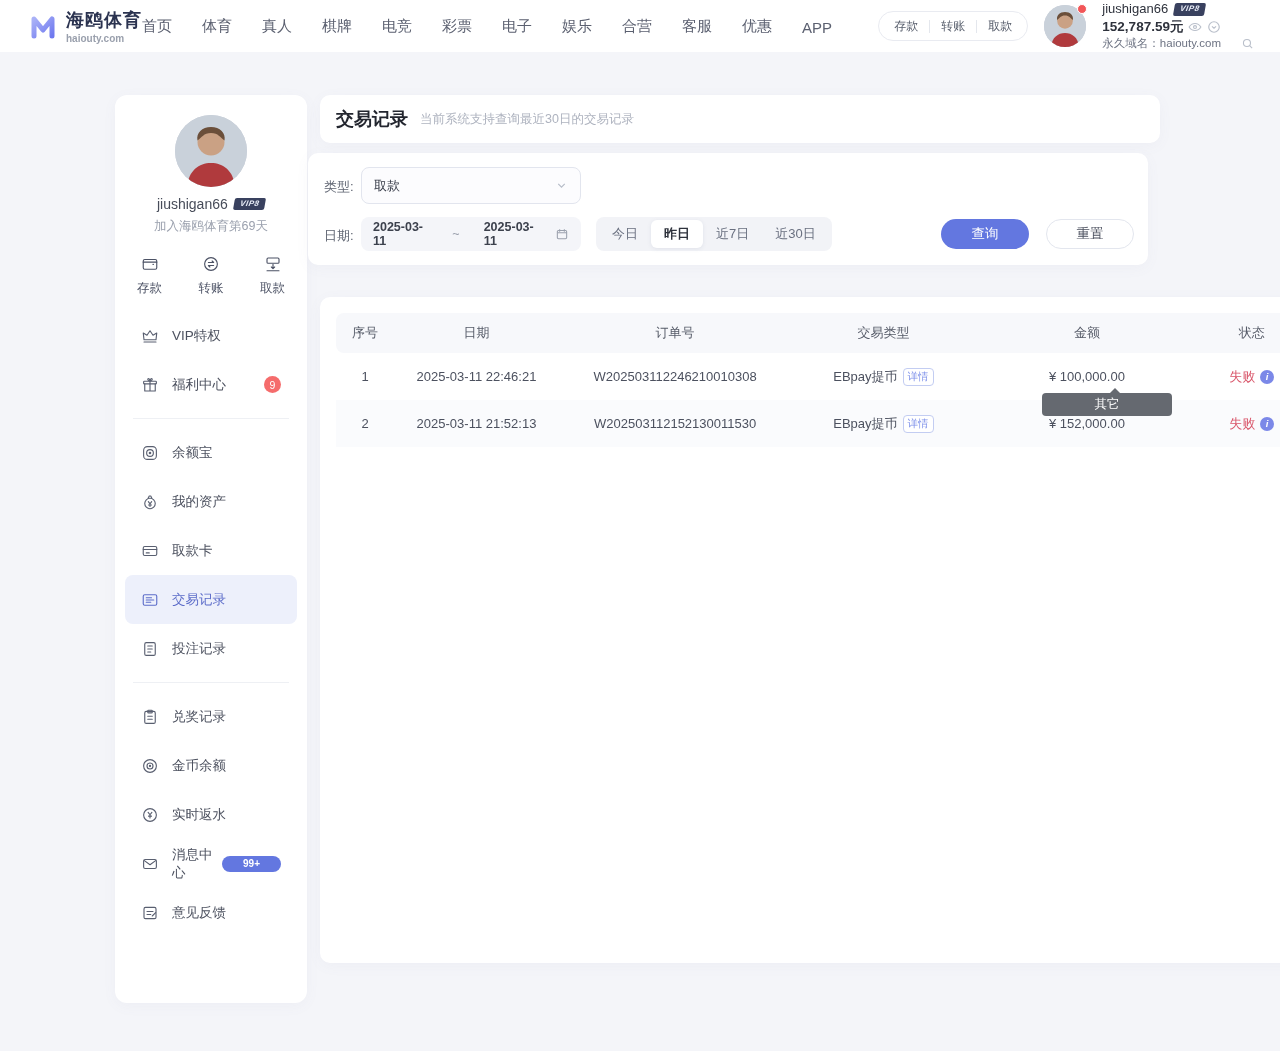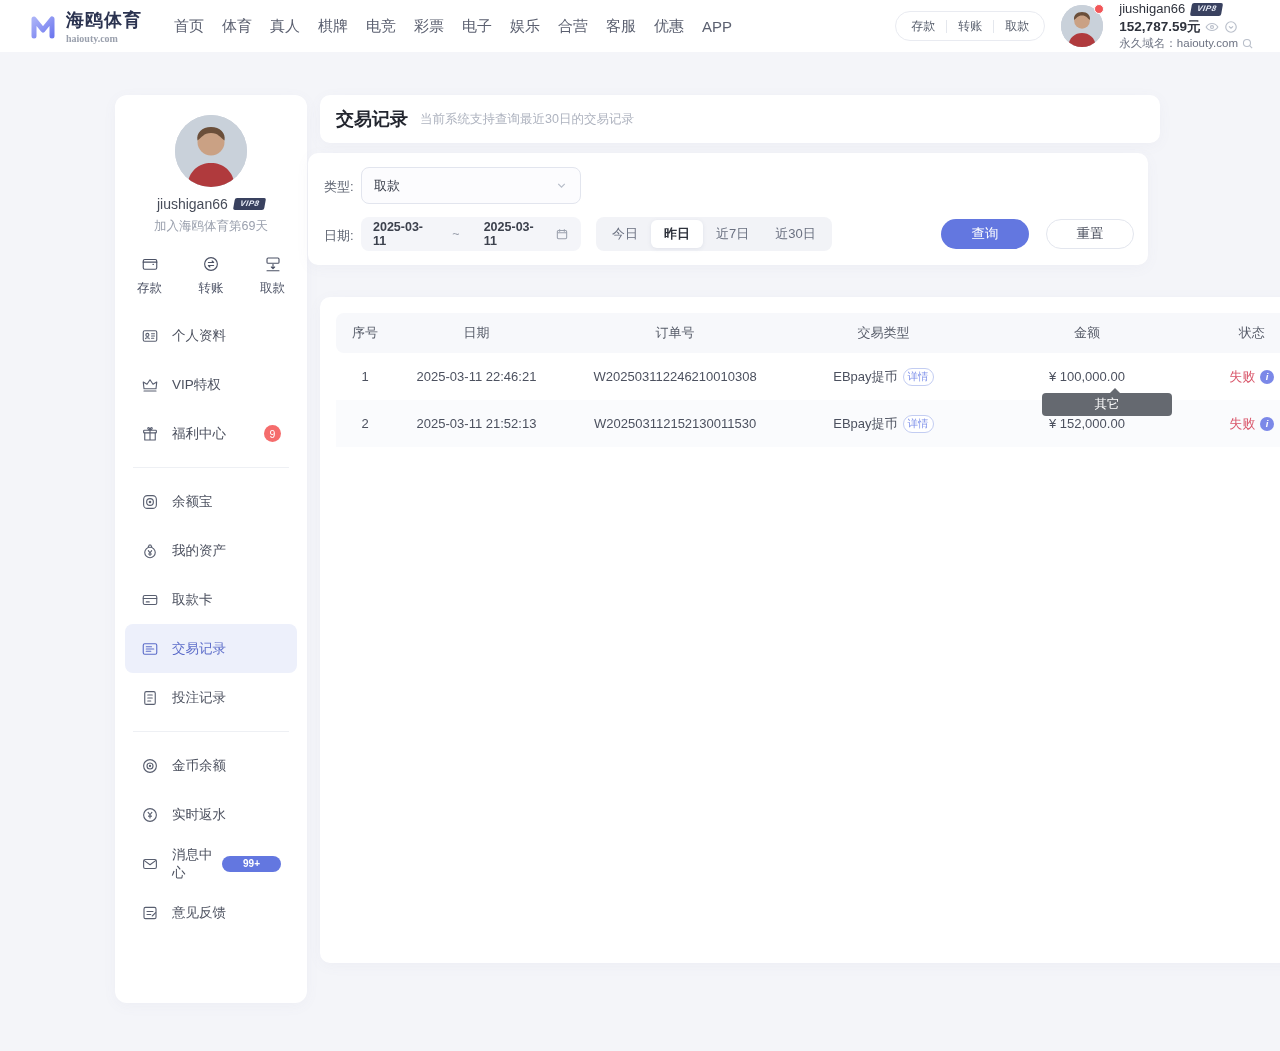--- a/index.html
+++ b/index.html
@@ -6,38 +6,38 @@
   html,body { width:1280px; height:1051px; }
   body {
     position:relative;
     background:#f4f5f9;
     font-family:"Liberation Sans","DejaVu Sans",sans-serif;
     color:#3f4450;
     overflow:hidden;
   }
   
   .topbar{position:absolute;top:0;left:0;width:1280px;height:52px;background:#fff;display:flex;align-items:center;padding:0 26px 0 28px;}
-  .logo{display:flex;align-items:center;gap:8px;font-family:Liberation Serif, serif;}
+  .logo{display:flex;align-items:center;gap:8px;}
   .logo-name{font-size:18px;font-weight:bold;color:#2b3350;letter-spacing:1px;}
   .logo-domain{font-size:10px;color:#9aa0ad;font-weight:bold;margin-top:1px;}
-  .nav{display:flex;align-items:center;gap:18px;margin-left:32px;}
+  .nav{display:flex;align-items:flex-end;gap:30px;}
   .nav-item{font-size:15px;color:#5b6070;cursor:pointer;white-space:nowrap;}
   .top-right{margin-left:auto;display:flex;align-items:center;gap:16px;}
   .quick-pill{display:flex;align-items:center;height:30px;border:1px solid #e9ebf1;border-radius:16px;background:#fff;padding:0 4px;}
   .quick-pill .qa{font-size:12px;color:#565d6b;padding:0 11px;cursor:pointer;white-space:nowrap;}
   .quick-pill .qa-div{width:1px;height:13px;background:#e4e7ed;}
   .tb-avatar-wrap{position:relative;width:42px;height:42px;flex:0 0 auto;}
   .avatar-circle{width:100%;height:100%;border-radius:50%;overflow:hidden;background:#c6ccd6;display:block;}
   .tb-avatar-dot{position:absolute;top:-1px;right:-1px;width:10px;height:10px;border-radius:50%;background:#f25658;border:1.5px solid #fff;}
   .tb-user{display:flex;flex-direction:column;justify-content:center;line-height:1.25;}
   .tb-row1{display:flex;align-items:center;gap:6px;font-size:13px;color:#2e323c;}
   .vip-badge{display:inline-block;background:#39415f;color:#e8ecf7;font-size:8px;font-weight:bold;font-style:italic;padding:1px 6px 2px;border-radius:2px;transform:skewX(-10deg);letter-spacing:.5px;}
   .tb-row2{display:flex;align-items:center;gap:5px;font-size:13.5px;font-weight:bold;color:#2e323c;margin-top:1px;}
   .tb-ico{color:#b9bfca;display:inline-flex;cursor:pointer;}
-  .tb-row3{display:flex;align-items:center;gap:3px;font-size:11.5px;color:#6d7383;margin-top:1px;}
+  .tb-row3{display:flex;align-items:center;gap:20px;font-size:11.5px;color:#6d7383;margin-top:1px;}
   
   .card{position:absolute;background:#fff;border-radius:12px;box-shadow:0 3px 14px rgba(110,120,150,.05);}
   
   .sidebar{left:115px;top:95px;width:192px;height:908px;padding-top:20px;}
   .sb-avatar{width:72px;height:72px;margin:0 auto;border-radius:50%;overflow:hidden;background:#c6ccd6;}
   .sb-name-row{display:flex;align-items:center;justify-content:center;gap:6px;margin-top:9px;font-size:14px;color:#474c59;}
   .sb-joined{text-align:center;font-size:12.5px;color:#9ba1ae;margin-top:6px;}
   .sb-shortcuts{display:flex;justify-content:space-between;padding:0 22px;margin-top:20px;}
   .sb-sc{display:flex;flex-direction:column;align-items:center;gap:7px;cursor:pointer;}
   .sb-sc .sc-ico{color:#4b5164;display:inline-flex;}
@@ -70,21 +70,21 @@
   .btn-primary{left:633px;background:#6377e0;color:#fff;}
   .btn-plain{left:738px;background:#fff;border:1px solid #e3e6ee;color:#4c515f;}
   
   .table-card{left:320px;top:297px;width:1001px;height:666px;border-radius:10px;padding:16px;}
   .thead{display:flex;height:40px;background:#f7f8fb;border-radius:8px;align-items:center;}
   .th{font-size:13px;color:#565b68;text-align:center;}
   .trow{display:flex;height:47px;align-items:center;}
   .trow.striped{background:#fafbfd;}
   .td{font-size:13px;color:#4c515f;text-align:center;display:flex;align-items:center;justify-content:center;gap:5px;}
   .c0{width:6%;}.c1{width:17%;}.c2{width:24%;}.c3{width:19%;}.c4{width:23%;}.c5{width:11%;}
-  .detail-tag{font-size:10.5px;color:#7f92ea;border:1px solid #c3cdf2;border-radius:9px;padding:1px 4px;cursor:pointer;background:#fff;}
+  .detail-tag{font-size:10.5px;color:#7f92ea;border:1px solid #c3cdf2;border-radius:4px;padding:1px 4px;cursor:pointer;background:#fff;}
   .status-fail{color:#d9576b;}
   .info-icon{width:14px;height:14px;border-radius:50%;background:#7b88e8;color:#fff;font-size:9.5px;font-weight:bold;display:inline-flex;align-items:center;justify-content:center;cursor:pointer;font-style:italic;}
   .tooltip{position:absolute;left:722px;top:96px;width:130px;height:23px;background:rgba(88,92,100,.92);border-radius:4px;color:#fff;font-size:12.5px;display:flex;align-items:center;justify-content:center;z-index:5;}
   .tooltip .tip-arrow{position:absolute;top:-5px;left:68px;width:0;height:0;border-left:5px solid transparent;border-right:5px solid transparent;border-bottom:5px solid rgba(88,92,100,.92);}
   svg{display:block;}
 </style>
 </head>
 <body>
 
 <div class="topbar">
@@ -211,30 +211,20 @@
             <path d="M12 12.5V18M9.8 16l2.2 2.2L14.2 16M4 21h16"></path>
           </svg>
         </span>
         <span class="sc-lb">取款</span>
       </div>
     </div>
   <div class="menu" id="sidebar-groups">
       <div class="menu-item">
         <span class="mi-ico">
           <svg width="18" height="18" viewBox="0 0 24 24" fill="none" stroke="currentColor" stroke-width="1.5" stroke-linecap="round" stroke-linejoin="round">
-            <rect x="3" y="5" width="18" height="14" rx="2"></rect>
-            <circle cx="8.5" cy="10.5" r="2"></circle>
-            <path d="M6 15.5c.6-1.6 4.4-1.6 5 0M14 9h4M14 12h4M14 15h3"></path>
-          </svg>
-        </span>
-        <span class="mi-lb">个人资料</span>
-      </div>
-      <div class="menu-item">
-        <span class="mi-ico">
-          <svg width="18" height="18" viewBox="0 0 24 24" fill="none" stroke="currentColor" stroke-width="1.5" stroke-linecap="round" stroke-linejoin="round">
             <path d="M4 17L3 8l5 3 4-6 4 6 5-3-1 9zM4 20h16"></path>
           </svg>
         </span>
         <span class="mi-lb">VIP特权</span>
       </div>
       <div class="menu-item">
         <span class="mi-ico">
           <svg width="18" height="18" viewBox="0 0 24 24" fill="none" stroke="currentColor" stroke-width="1.5" stroke-linecap="round" stroke-linejoin="round">
             <rect x="3.5" y="7" width="17" height="3.5" rx="1"></rect>
             <path d="M5 10.5V20h14v-9.5M12 7v13M12 7c-2.5 0-4-3-2-3.5C11.5 3 12 7 12 7zm0 0c2.5 0 4-3 2-3.5C12.5 3 12 7 12 7z"></path>
@@ -285,20 +275,30 @@
       <div class="menu-item">
         <span class="mi-ico">
           <svg width="18" height="18" viewBox="0 0 24 24" fill="none" stroke="currentColor" stroke-width="1.5" stroke-linecap="round" stroke-linejoin="round">
             <rect x="5" y="3.5" width="14" height="17" rx="2"></rect>
             <path d="M9 8h6M9 12h6M9 16h4"></path>
           </svg>
         </span>
         <span class="mi-lb">投注记录</span>
       </div>
       <div class="menu-div"></div>
+      <div class="menu-item">
+        <span class="mi-ico">
+          <svg width="18" height="18" viewBox="0 0 24 24" fill="none" stroke="currentColor" stroke-width="1.5" stroke-linecap="round" stroke-linejoin="round">
+            <rect x="5" y="4.5" width="14" height="16" rx="2"></rect>
+            <rect x="9" y="3" width="6" height="3.5" rx="1"></rect>
+            <path d="M9 11h6M9 15h6"></path>
+          </svg>
+        </span>
+        <span class="mi-lb">兑奖记录</span>
+      </div>
       <div class="menu-item">
         <span class="mi-ico">
           <svg width="18" height="18" viewBox="0 0 24 24" fill="none" stroke="currentColor" stroke-width="1.5" stroke-linecap="round" stroke-linejoin="round">
             <circle cx="12" cy="12" r="8.5"></circle>
             <circle cx="12" cy="12" r="4"></circle>
             <circle cx="12" cy="12" r=".8"></circle>
           </svg>
         </span>
         <span class="mi-lb">金币余额</span>
       </div>

